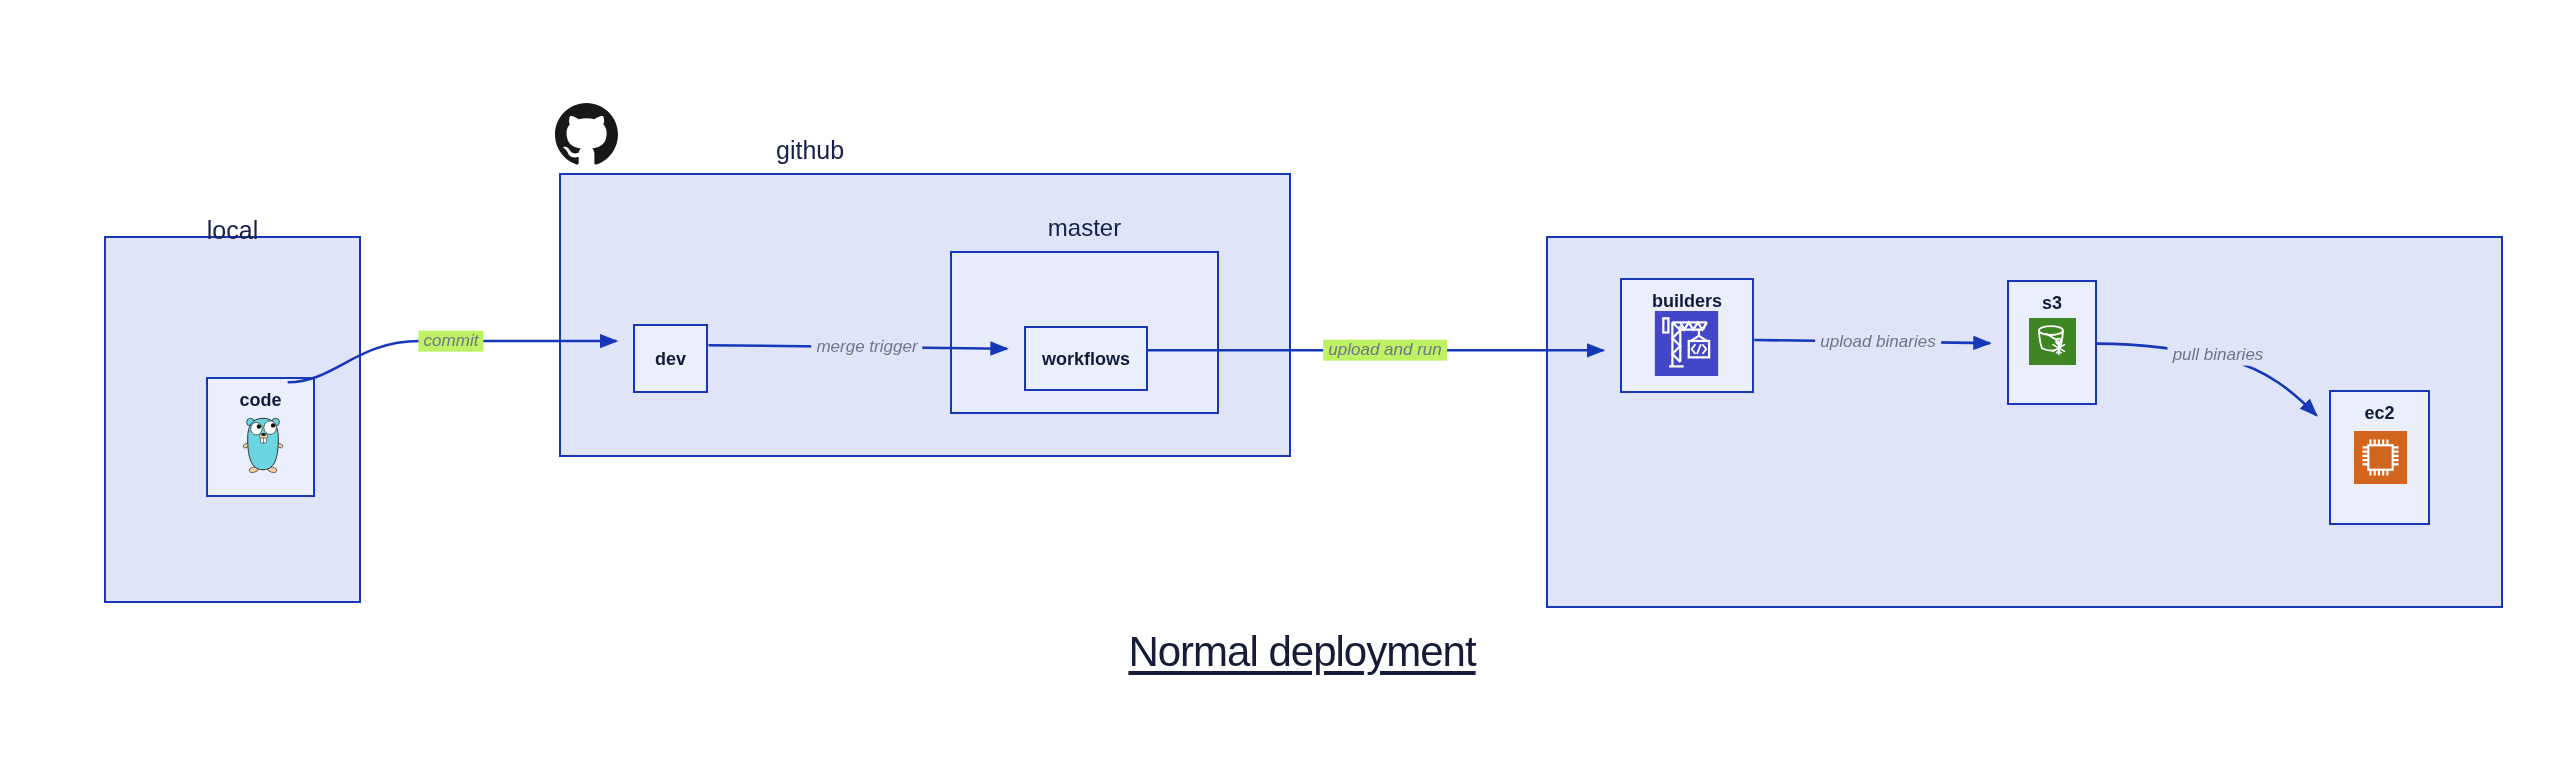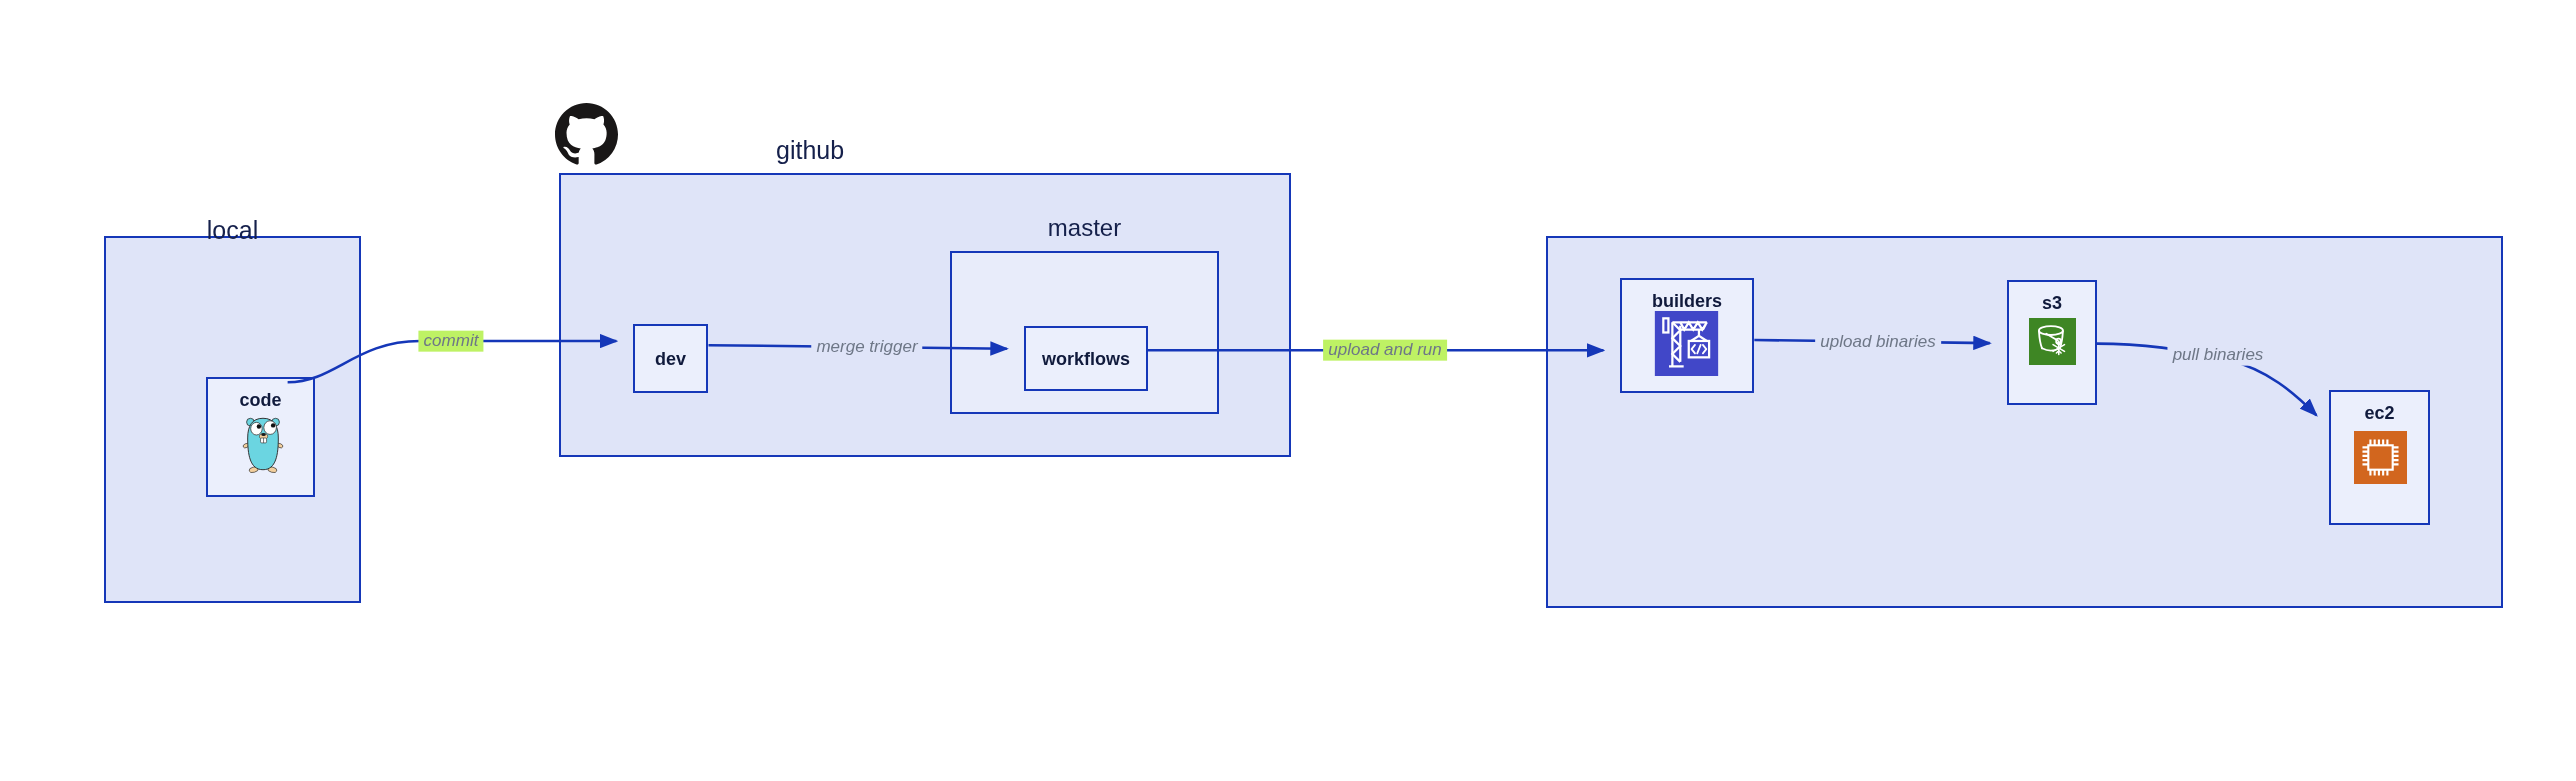--- a/index.html
+++ b/index.html
@@ -186,15 +186,16 @@
     <path class="edgepath" d="M3405 660 L3862 666" marker-end="url(#arrow)"></path>
     <path class="edgepath" d="M4070 667 C4170 667 4245 679 4322 698 C4402 718 4452 762 4496 806" marker-end="url(#arrow)"></path>
   </svg>
 
   <span class="elabel onwhite" id="e-commit">commit</span>
   <span class="elabel onfill" id="e-merge">merge trigger</span>
   <span class="elabel onwhite" id="e-uploadrun">upload and run</span>
   <span class="elabel onfill" id="e-uploadbin">upload binaries</span>
   <span class="elabel onfill" id="e-pullbin">pull binaries</span>
 
+  <div id="title">Normal deployment</div>
 
 </div>
 
 
 </body></html>

